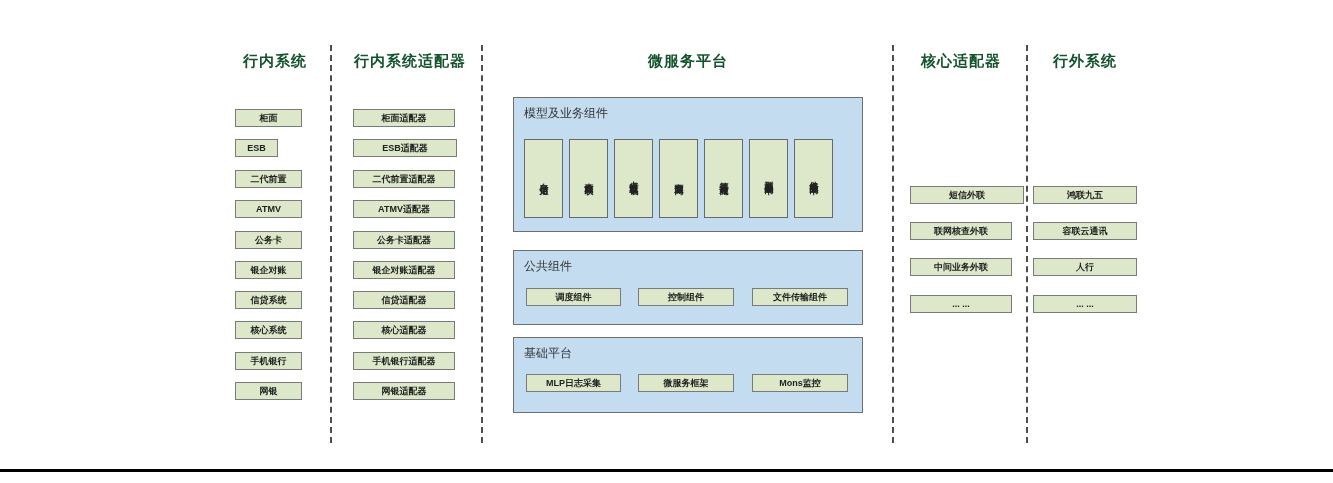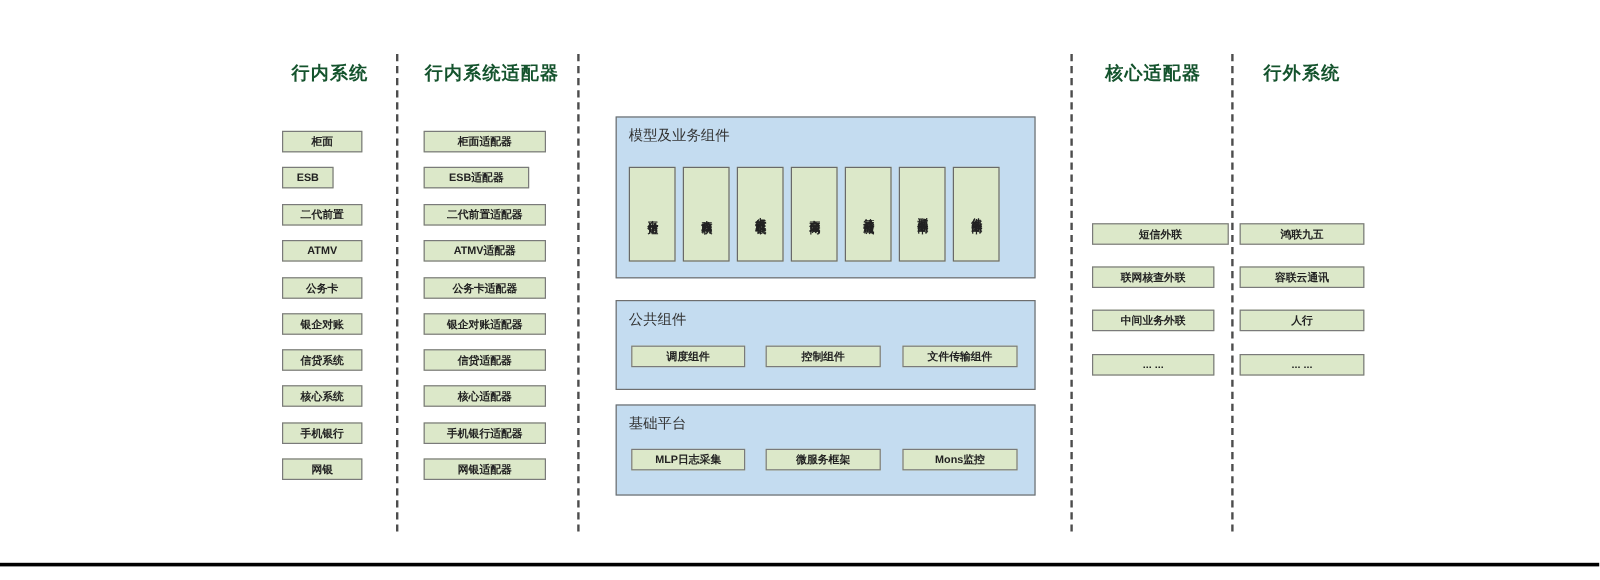--- a/index.html
+++ b/index.html
@@ -46,36 +46,37 @@
 
 <div class="canvas">
 
   <div class="divider" style="left:330px"></div>
   <div class="divider" style="left:481px"></div>
   <div class="divider" style="left:892px"></div>
   <div class="divider" style="left:1026px"></div>
 
   <div class="col-header" style="left:221px;width:108px">行内系统</div>
   <div class="col-header" style="left:340px;width:140px">行内系统适配器</div>
+  <div class="col-header" style="left:513px;width:350px">微服务平台</div>
   <div class="col-header" style="left:910px;width:102px">核心适配器</div>
   <div class="col-header" style="left:1033px;width:104px">行外系统</div>
 
   <div class="box" style="left:235px;top:109px;width:67px;height:18px">柜面</div>
   <div class="box" style="left:235px;top:139px;width:43px;height:18px">ESB</div>
   <div class="box" style="left:235px;top:170px;width:67px;height:18px">二代前置</div>
   <div class="box" style="left:235px;top:200px;width:67px;height:18px">ATMV</div>
   <div class="box" style="left:235px;top:231px;width:67px;height:18px">公务卡</div>
   <div class="box" style="left:235px;top:261px;width:67px;height:18px">银企对账</div>
   <div class="box" style="left:235px;top:291px;width:67px;height:18px">信贷系统</div>
   <div class="box" style="left:235px;top:321px;width:67px;height:18px">核心系统</div>
   <div class="box" style="left:235px;top:352px;width:67px;height:18px">手机银行</div>
   <div class="box" style="left:235px;top:382px;width:67px;height:18px">网银</div>
 
   <div class="box" style="left:353px;top:109px;width:102px;height:18px">柜面适配器</div>
-  <div class="box" style="left:353px;top:139px;width:88px;height:18px">ESB适配器</div>
+  <div class="box" style="left:353px;top:139px;width:104px;height:18px">ESB适配器</div>
   <div class="box" style="left:353px;top:170px;width:102px;height:18px">二代前置适配器</div>
   <div class="box" style="left:353px;top:200px;width:102px;height:18px">ATMV适配器</div>
   <div class="box" style="left:353px;top:231px;width:102px;height:18px">公务卡适配器</div>
   <div class="box" style="left:353px;top:261px;width:102px;height:18px">银企对账适配器</div>
   <div class="box" style="left:353px;top:291px;width:102px;height:18px">信贷适配器</div>
   <div class="box" style="left:353px;top:321px;width:102px;height:18px">核心适配器</div>
   <div class="box" style="left:353px;top:352px;width:102px;height:18px">手机银行适配器</div>
   <div class="box" style="left:353px;top:382px;width:102px;height:18px">网银适配器</div>
 
   <div class="panel" style="left:513px;top:97px;width:350px;height:135px">

